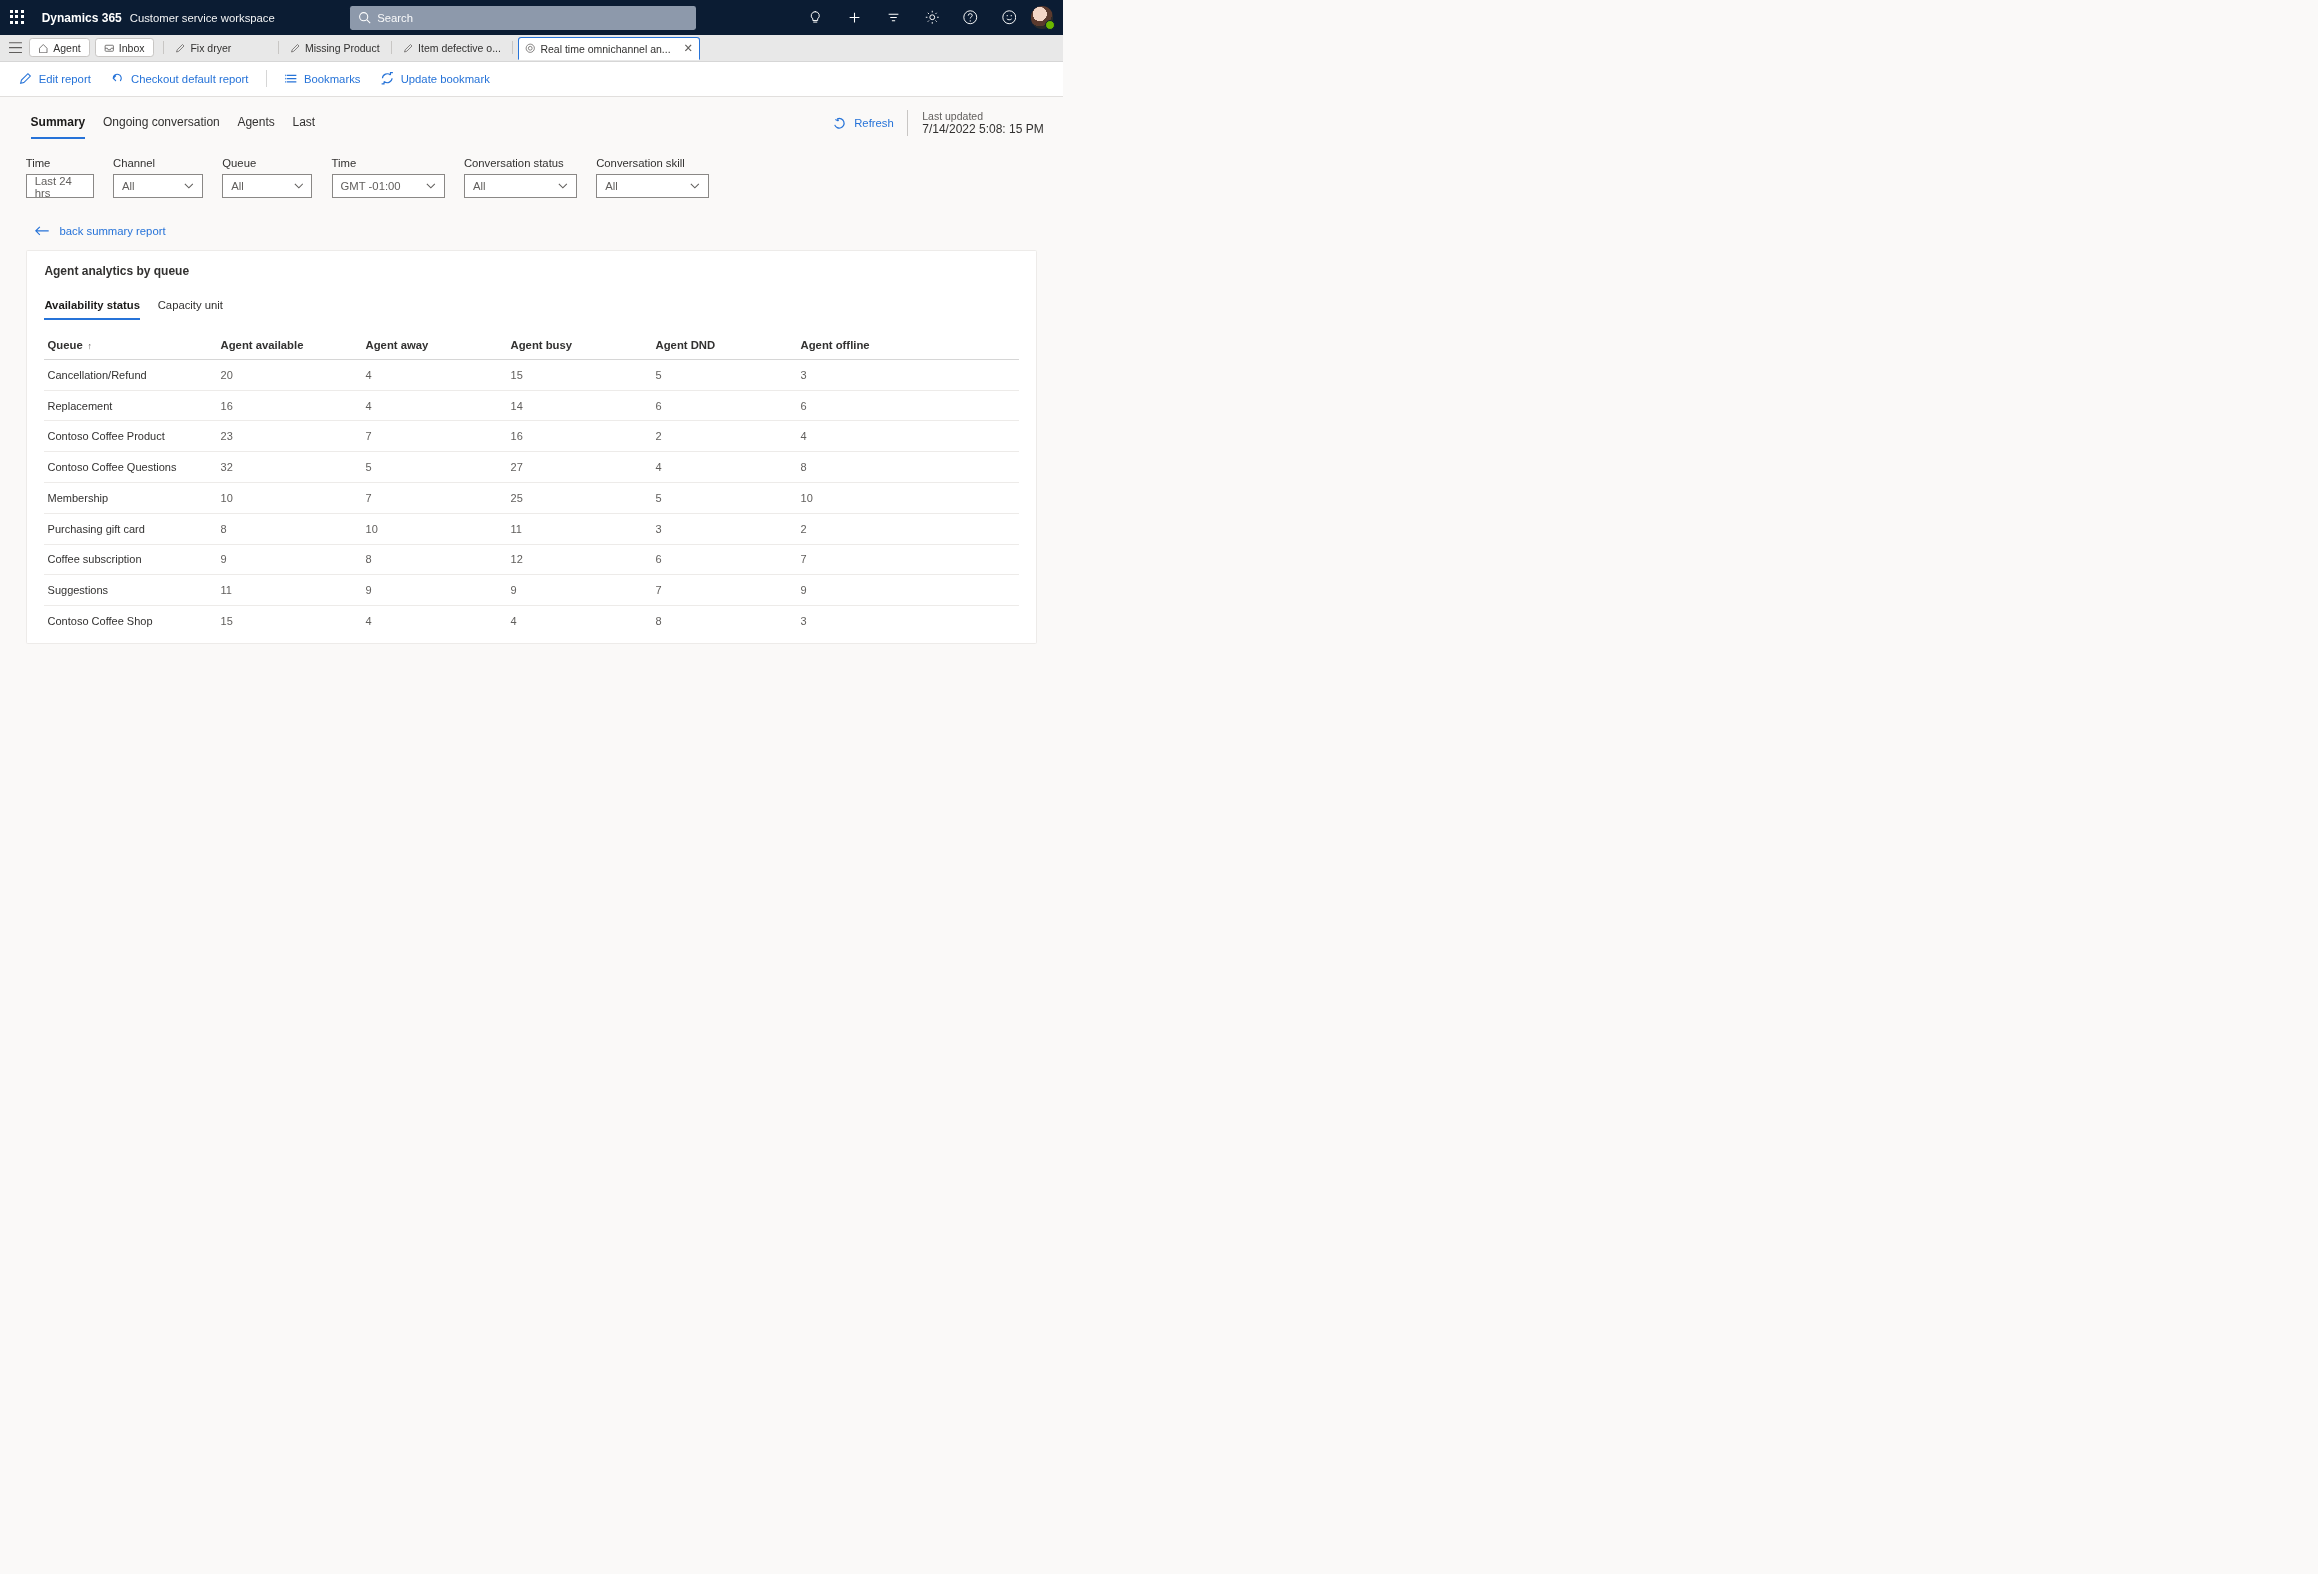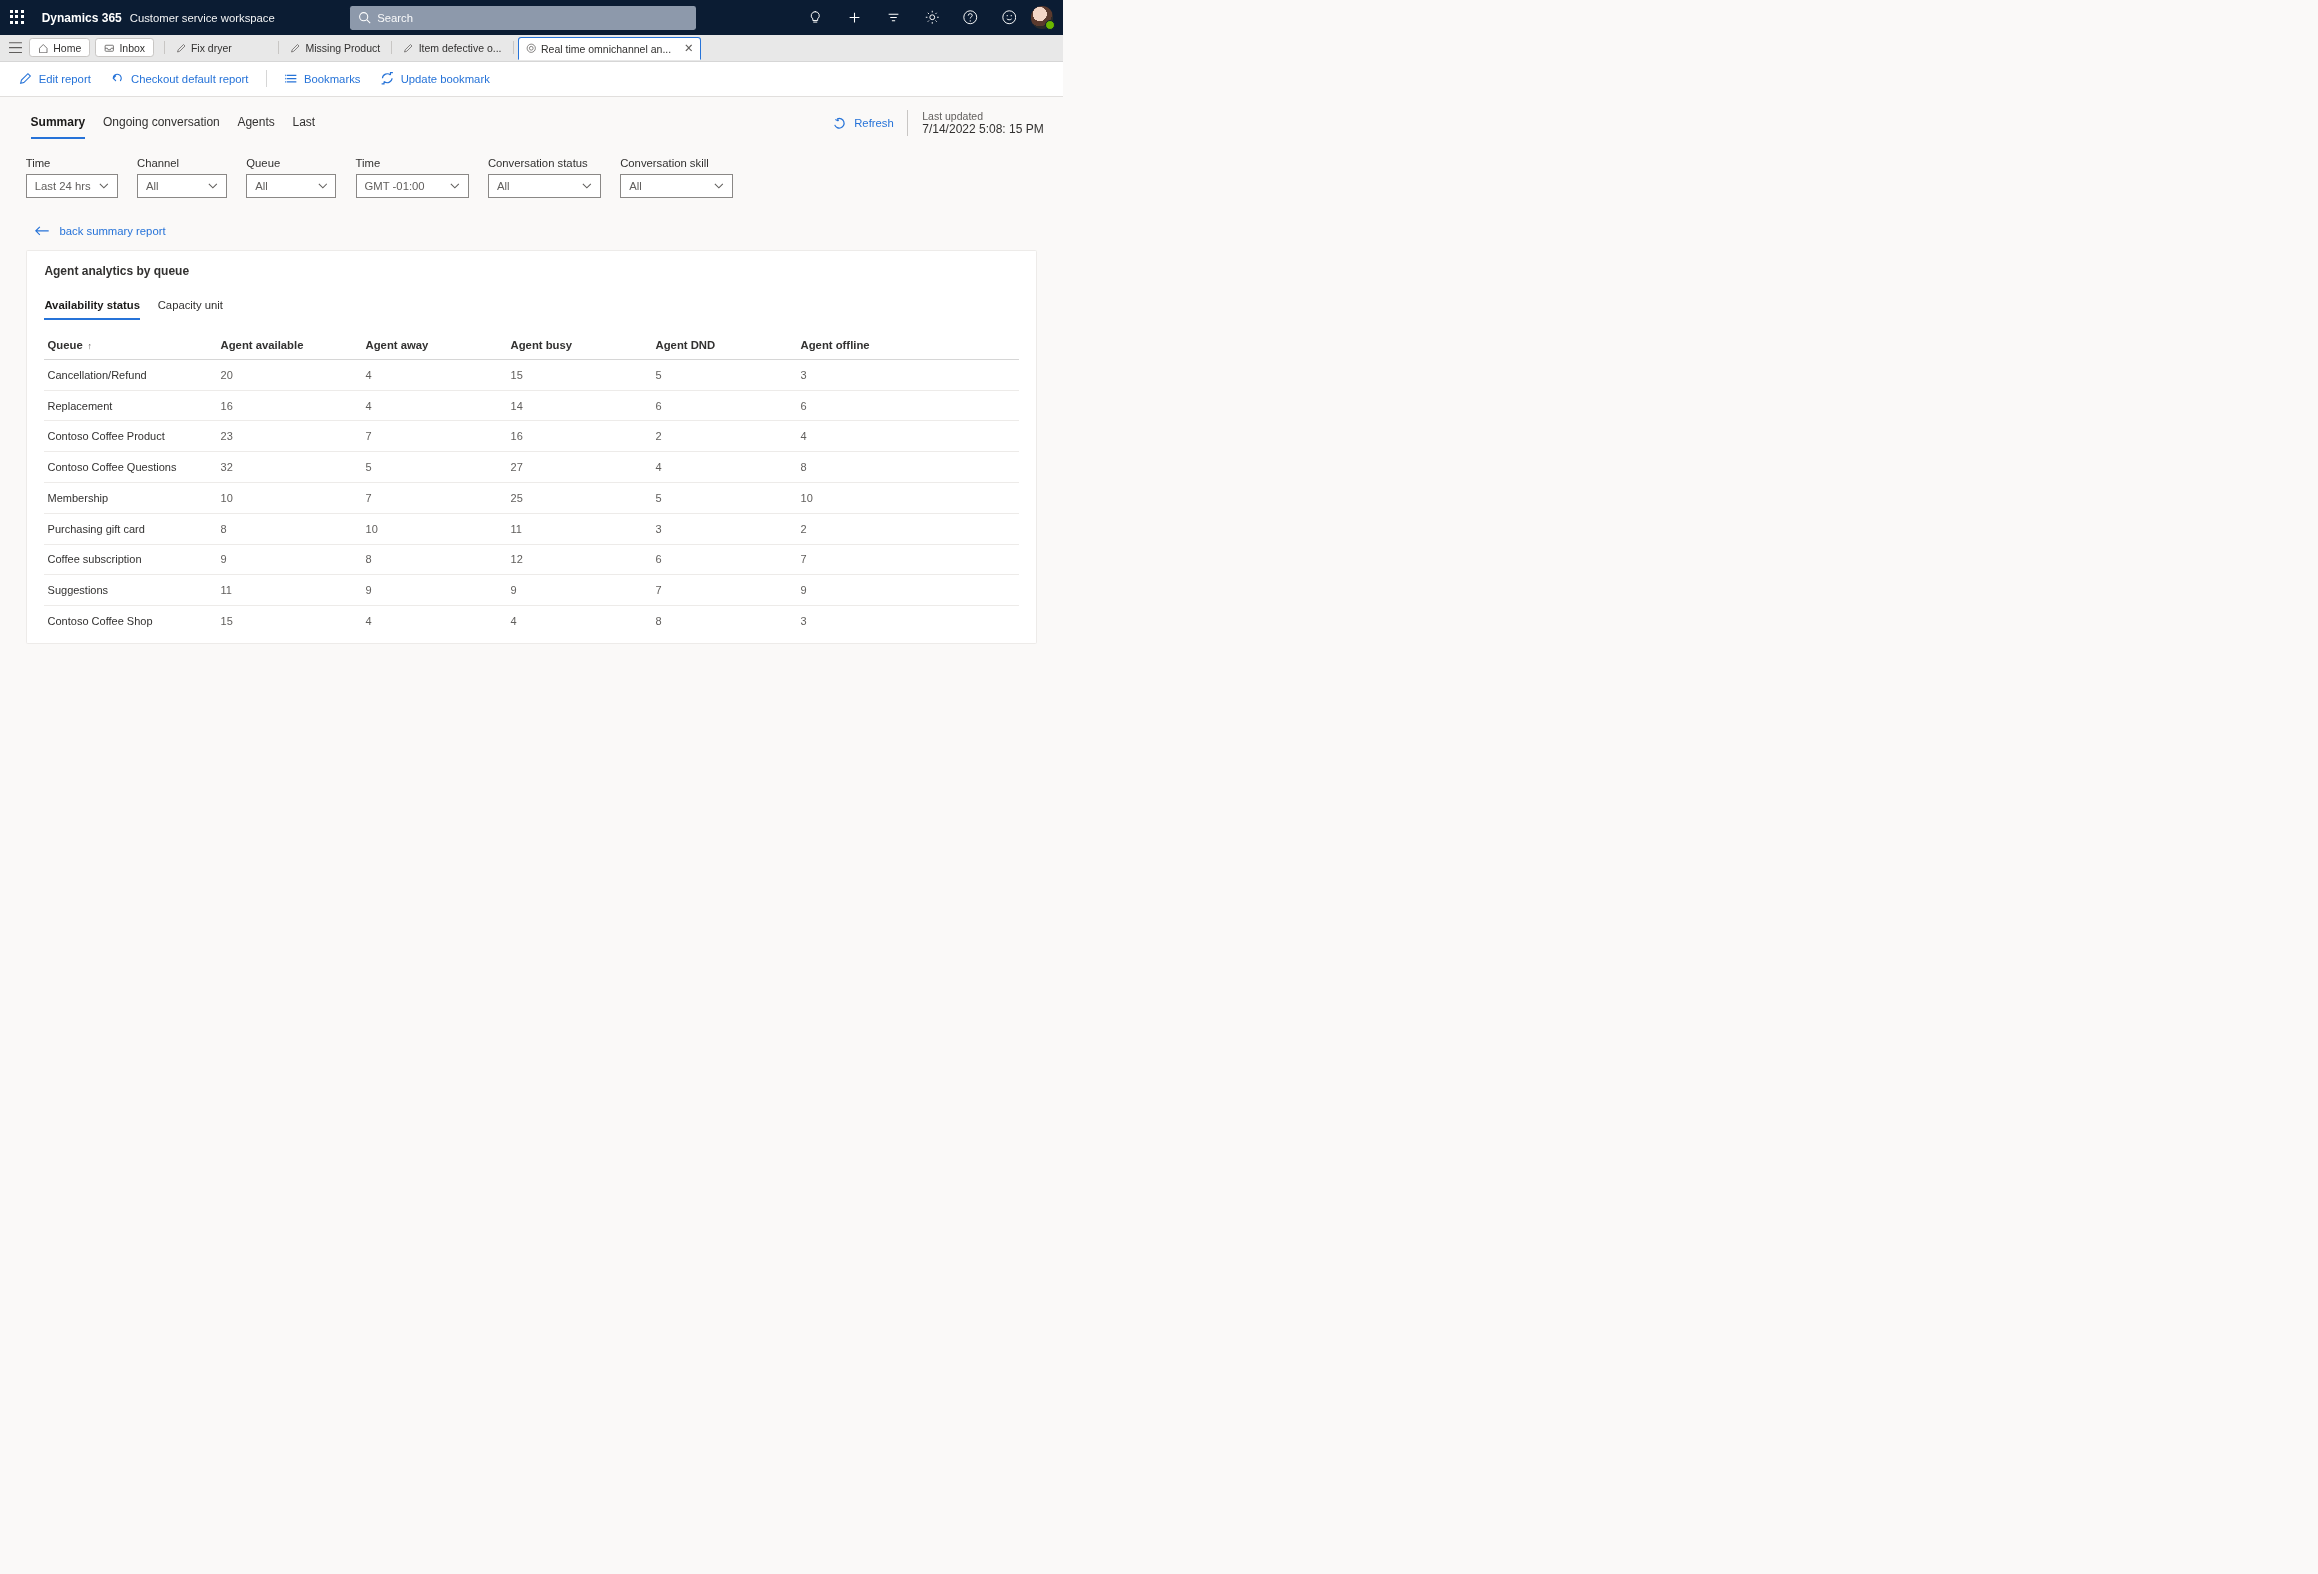--- a/index.html
+++ b/index.html
@@ -45,21 +45,21 @@
   .refresh-group { display:flex; align-items:center; gap:8px; color:#2673d8; cursor:pointer; font-size:11.3px;}
   .last-updated { border-left:0.8px solid #c8c6c4; padding-left:14.5px; margin-left:13px; color:#323130;}
   .last-updated .lbl { font-size:10.5px; color:#605e5c;}
   .last-updated .val { font-size:12px;}
 
   
   .filters { display:flex; gap:19.3px; padding:14.5px 6.4px 0 6.4px;}
   .filter { display:flex; flex-direction:column; gap:4.8px;}
   .filter-label { font-size:11.3px; color:#323130;}
   .dropdown { border:0.8px solid #8a8886; background:#fff; height:24px; display:flex; align-items:center; justify-content:space-between; padding:0 8px; font-size:11.3px; color:#605e5c; cursor:pointer;}
-  .dd-w1 { width:92px;} .dd-w2 { width:90px;} .dd-w3 { width:90px;}
+  .dd-w1 { width:68px;flex-direction:column;} .dd-w2 { width:90px;} .dd-w3 { width:90px;}
   .dd-w4 { width:113px;} .dd-w5 { width:113px;} .dd-w6 { width:113px;}
 
   
   .back-link { display:flex; align-items:center; gap:9.7px; color:#2673d8; font-size:11.3px; padding:27px 6.4px 13px 16px; cursor:pointer;}
 
   
   .card { background:#fff; border:0.8px solid #edebe9; border-radius:1.6px; margin:0 6.4px; padding:13px 17.7px 0 17.7px;}
   .card-title { font-weight:600; font-size:12px; margin-bottom:14.5px;}
   .inner-tabs { display:flex; gap:17.7px; font-size:11.3px;}
   .inner-tab { padding:6.4px 0; cursor:pointer;}
@@ -148,21 +148,21 @@
 <div class="tabs-row">
   <div class="hamburger">
     <svg width="13" height="11.3" viewBox="0 0 16 14">
         <path d="M0 1h16M0 7h16M0 13h16" stroke="#605e5c" stroke-width="1.3"></path>
       </svg>
   </div>
   <div class="tab-pill">
     <svg width="10.5" height="10.5" viewBox="0 0 14 14">
         <path d="M2 7l5-5 5 5v6H2z" stroke="#605e5c" stroke-width="1.1" fill="none"></path>
       </svg>
-    <span>Home</span>
+    <span>Agent</span>
   </div>
   <div class="tab-pill">
     <svg width="10.5" height="10.5" viewBox="0 0 14 14">
         <rect x="1.5" y="3" width="11" height="8" rx="1" stroke="#605e5c" stroke-width="1.1" fill="none"></rect>
         <path d="M1.5 7h3l1 2h3l1-2h3" stroke="#605e5c" stroke-width="1.1" fill="none"></path>
       </svg>
     <span>Inbox</span>
   </div>
   <div class="tab-sep"></div>
   <div class="tab-flat">

